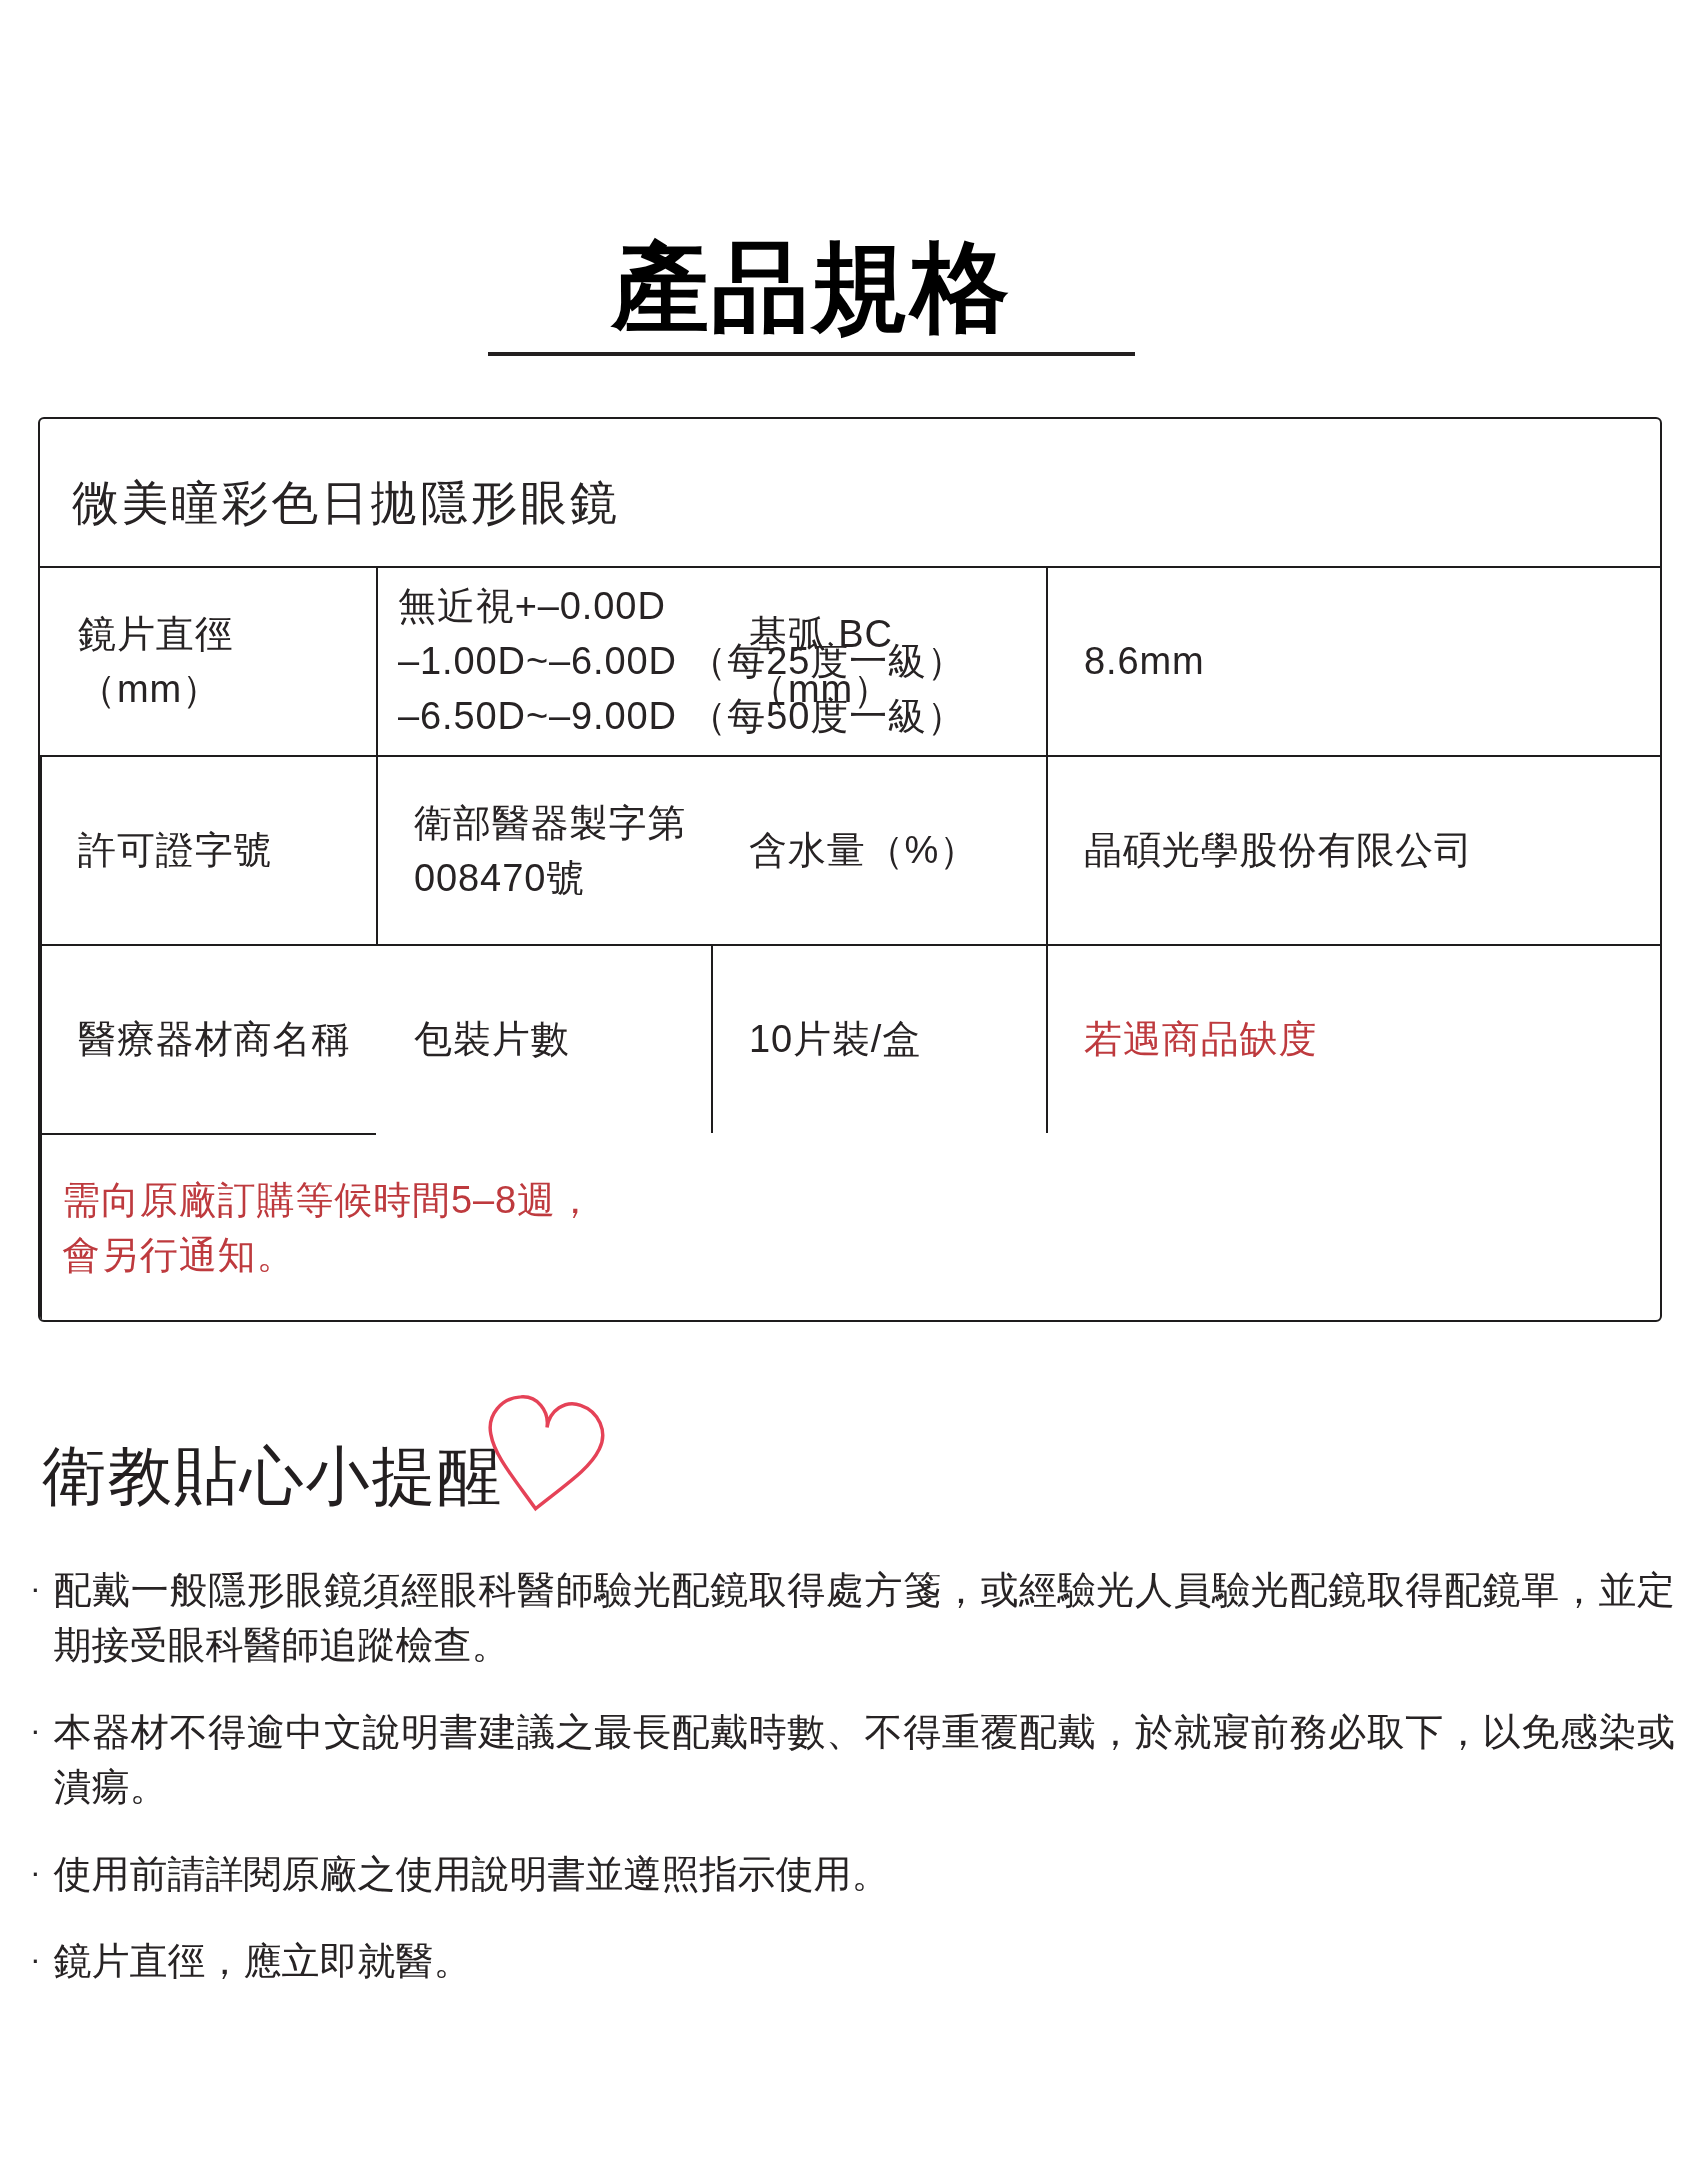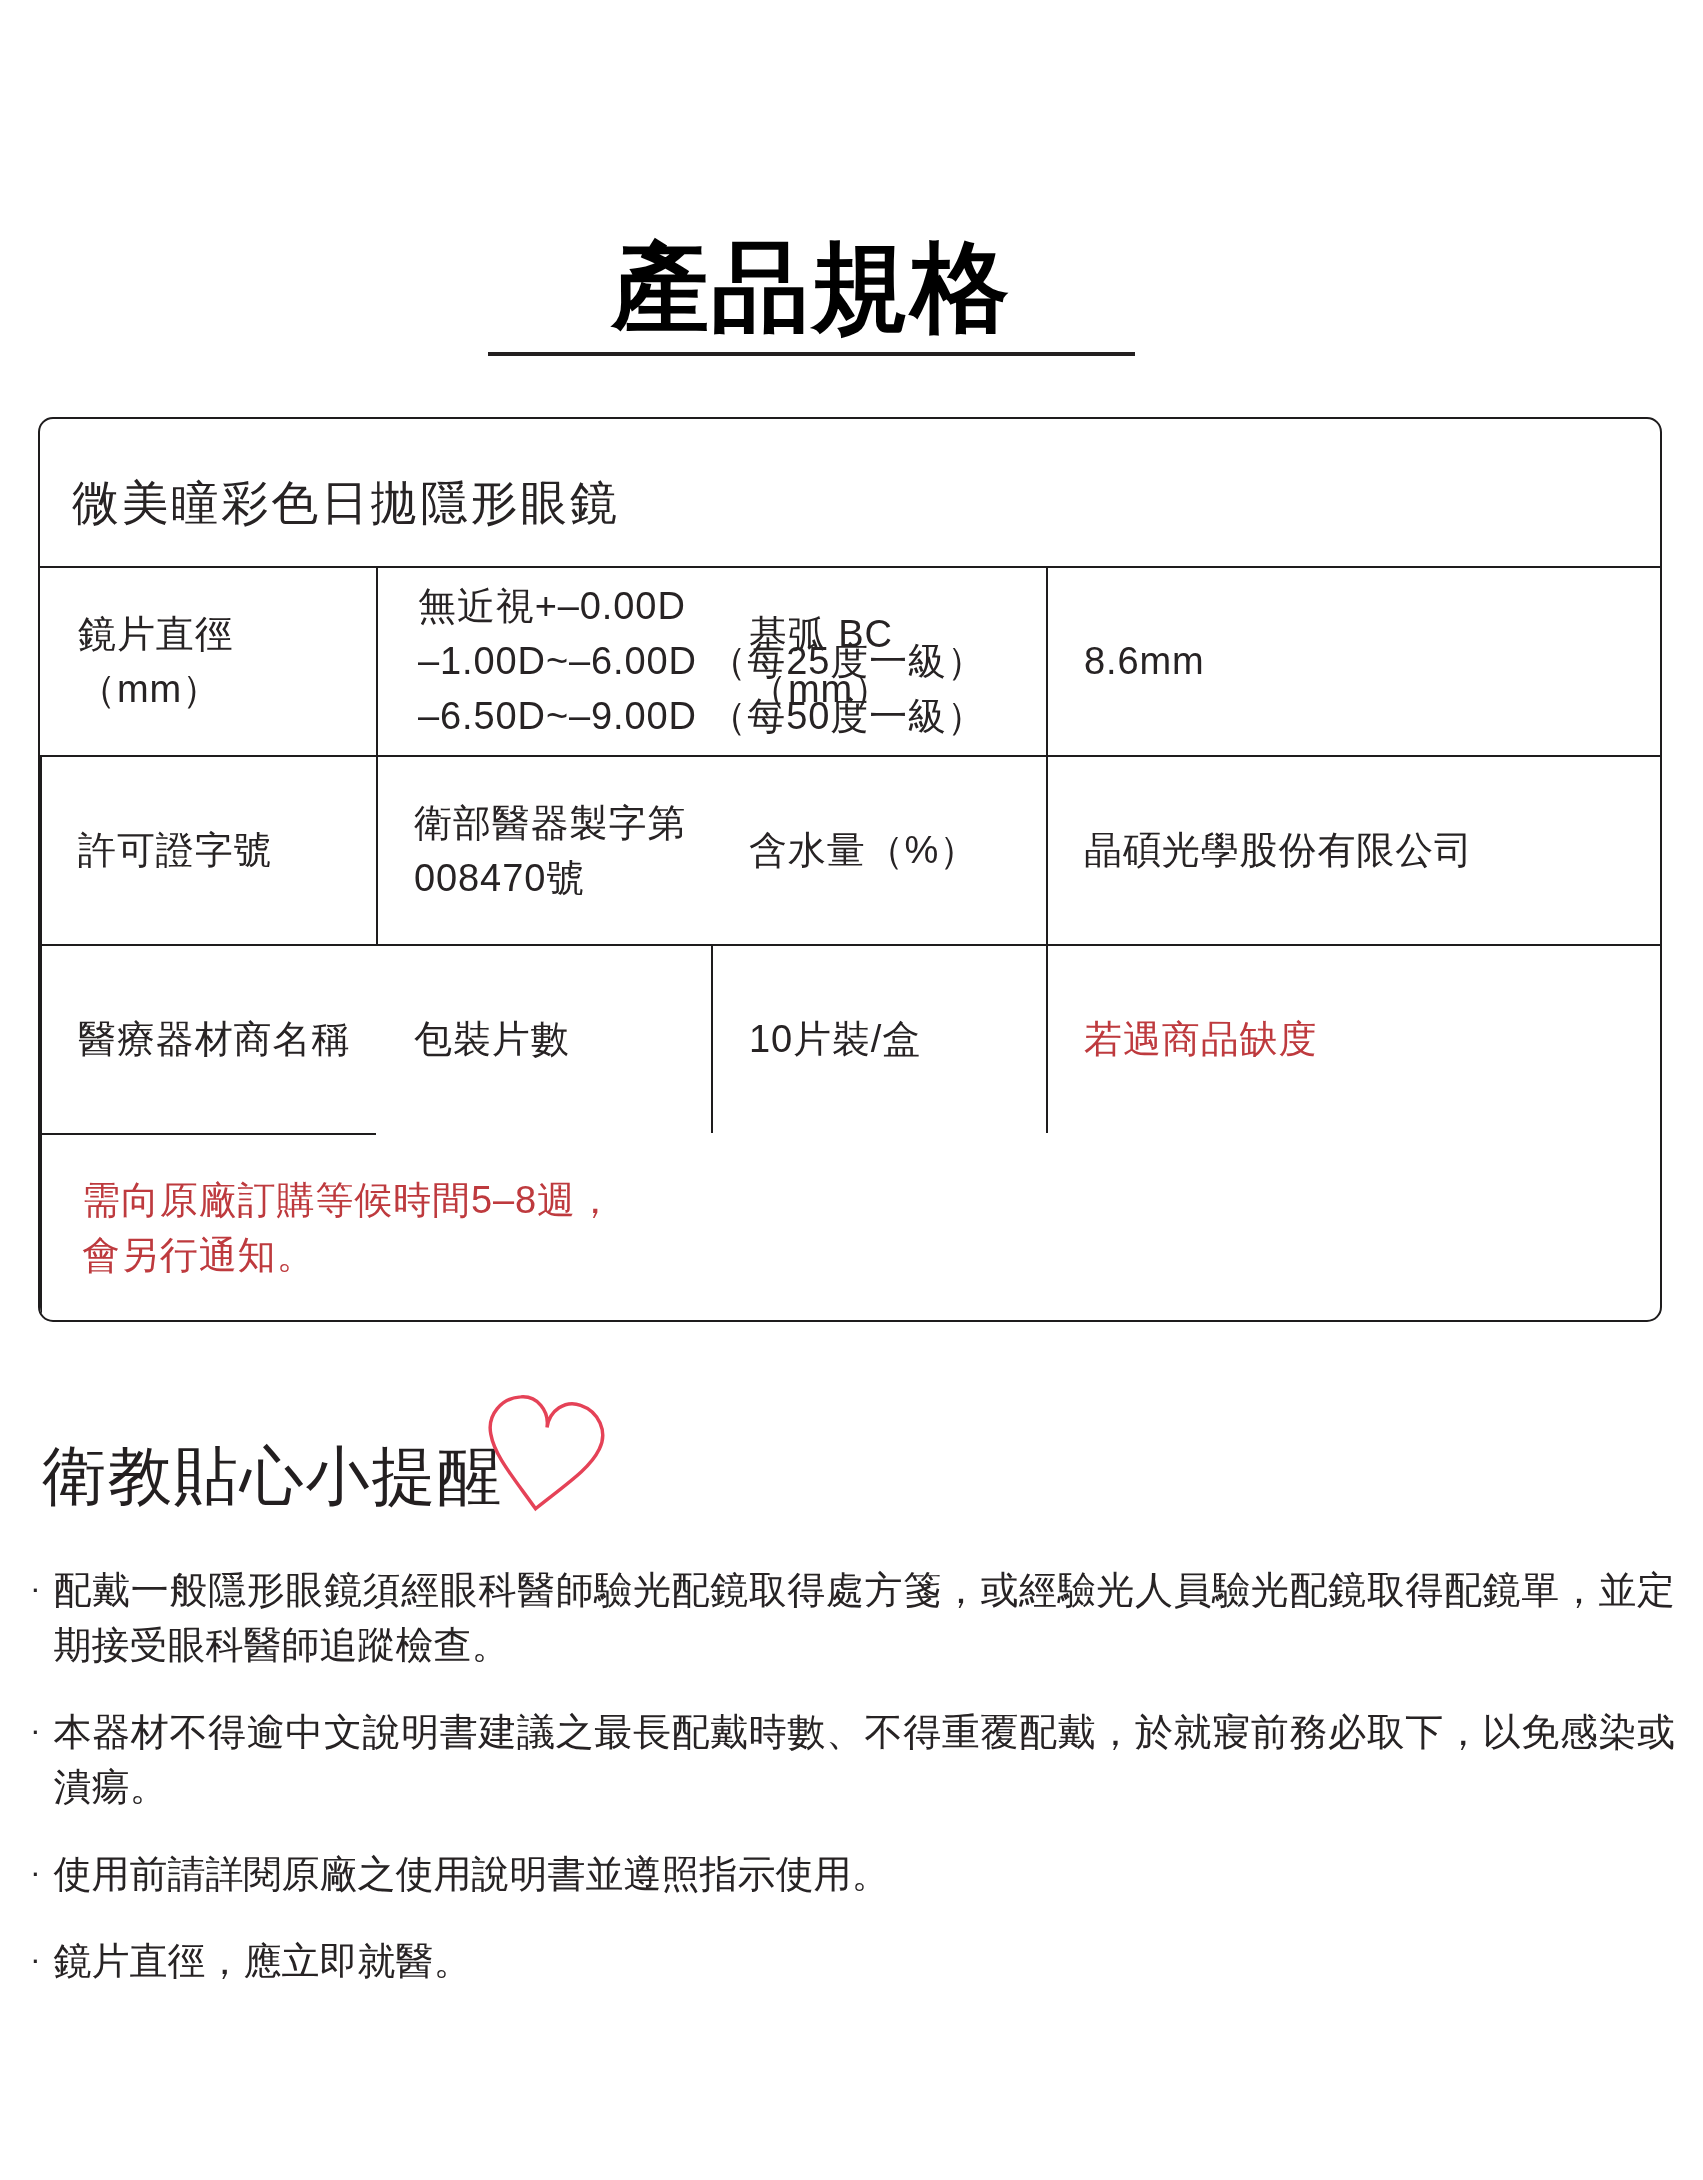--- a/index.html
+++ b/index.html
@@ -42,21 +42,21 @@
   }
   
   .spec-card{
     position:absolute;
     top:417px;
     left:38px;
     width:1624px;
     height:905px;
     box-sizing:border-box;
     border:2.8px solid var(--border);
-    border-radius:15px;
+    border-radius:6px;
     overflow:hidden;
     background:#fff;
   }
   .spec-grid{
     display:grid;
     width:100%;
     height:100%;
     grid-template-columns:336px 335px 335px 1fr;
     grid-template-rows:147px 189px 189px 189px 1fr;
   }
@@ -70,21 +70,21 @@
     line-height:55px;
     border-top:2.8px solid var(--border);
     border-left:2.8px solid var(--border);
     color:var(--text);
   }
   .cell.first-col{border-left:none;padding-left:38px;}
   .cell.multiline{
     flex-direction:column;
     justify-content:center;
     align-items:flex-start;
-    padding-left:40px;
+    padding-left:20px;
   }
   .cell.red{color:var(--red);}
   .product-name-cell{
     grid-column:1 / 5;
     border:none;
     display:flex;
     align-items:center;
     padding:21px 28px 0 32px;
     font-size:47px;
     letter-spacing:2.8px;

